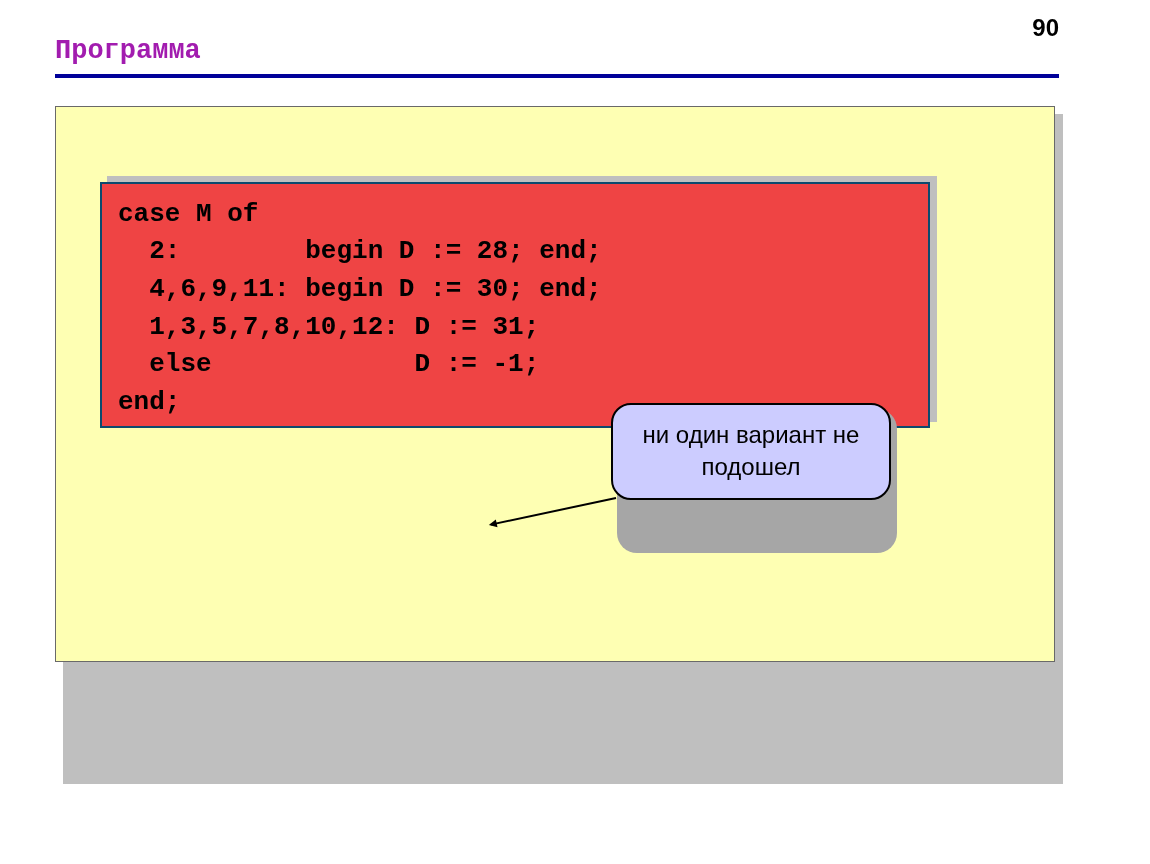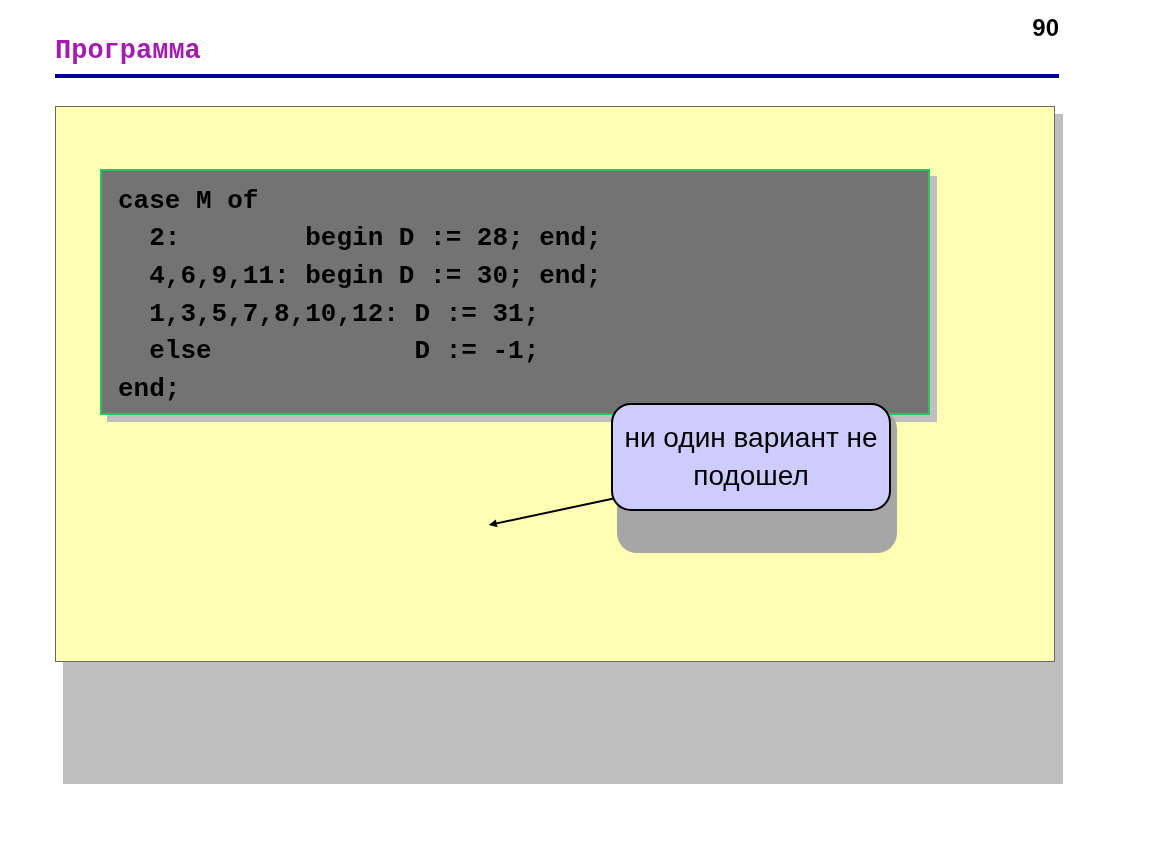--- a/index.html
+++ b/index.html
@@ -54,24 +54,24 @@
     margin: 6px 0 6px 22px;
     width: 830px;
     height: 246px;
   }
   .white-inset-shadow {
     position: absolute; top: 7px; left: 7px;
     width: 100%; height: 100%;
     background: #bfbfbf;
   }
   .white-inset {
-    position: absolute; top: 0; left: 0;
+    position: absolute; top: 13px; left: 0;
     width: 100%; height: 100%;
-    background: #737373;
-    border: 2px solid #22c55e;
+    background: #ef4444;
+    border: 2px solid #0c4a6e;
     padding: 12px 16px 10px 16px;
     white-space: pre;
   }
   .callout-wrap {
     position: absolute;
     top: 296px;
     left: 555px;
     width: 300px;
     height: 162px;
   }
@@ -85,21 +85,21 @@
   .callout {
     position: absolute;
     top: 0; left: 0;
     width: 280px;
     background: #ccccff;
     border: 2px solid #000;
     border-radius: 20px;
     padding: 14px 10px;
     text-align: center;
     font-family: Arial, Helvetica, sans-serif;
-    font-size: 28px;
+    font-size: 24px;
     font-weight: normal;
     color: #000;
     line-height: 1.35;
     white-space: normal;
   }
   
   .connector {
     position: absolute;
     top: 390px;
     left: 432px;

